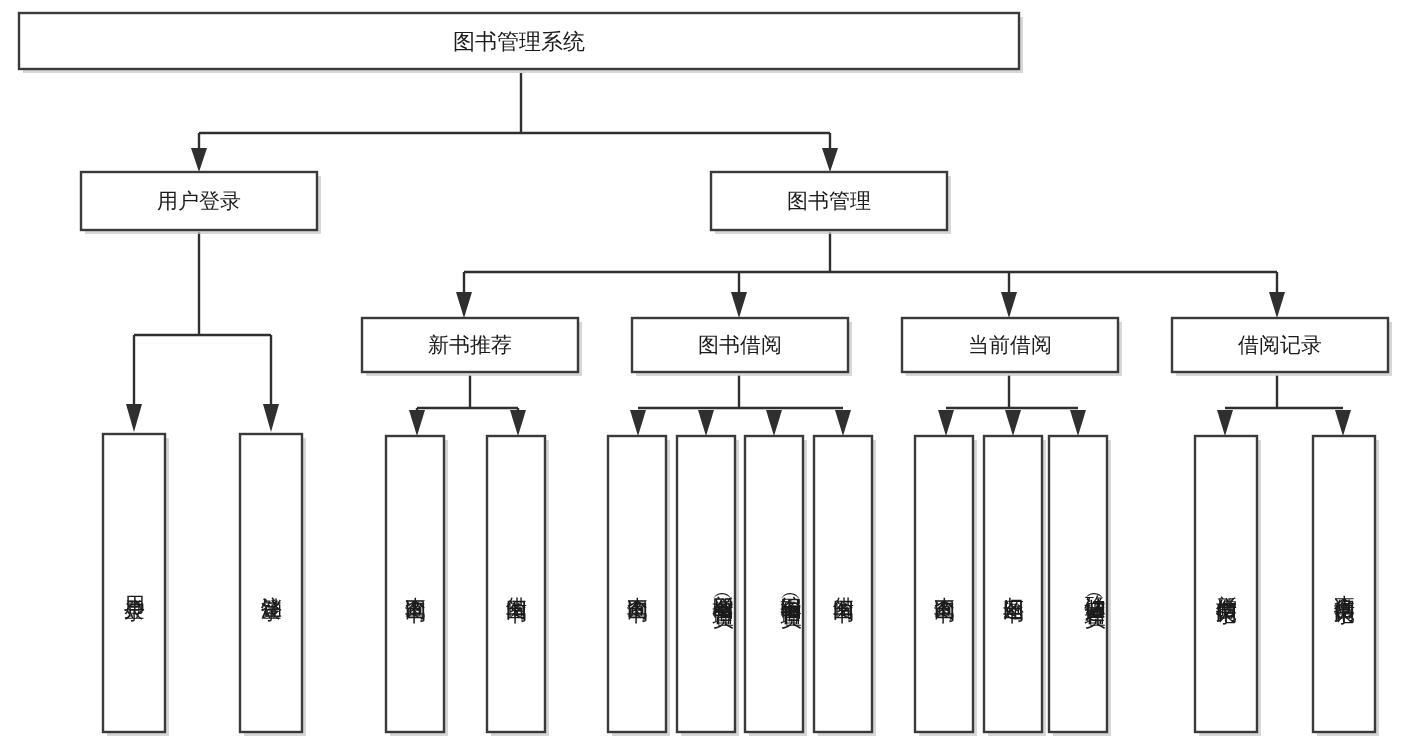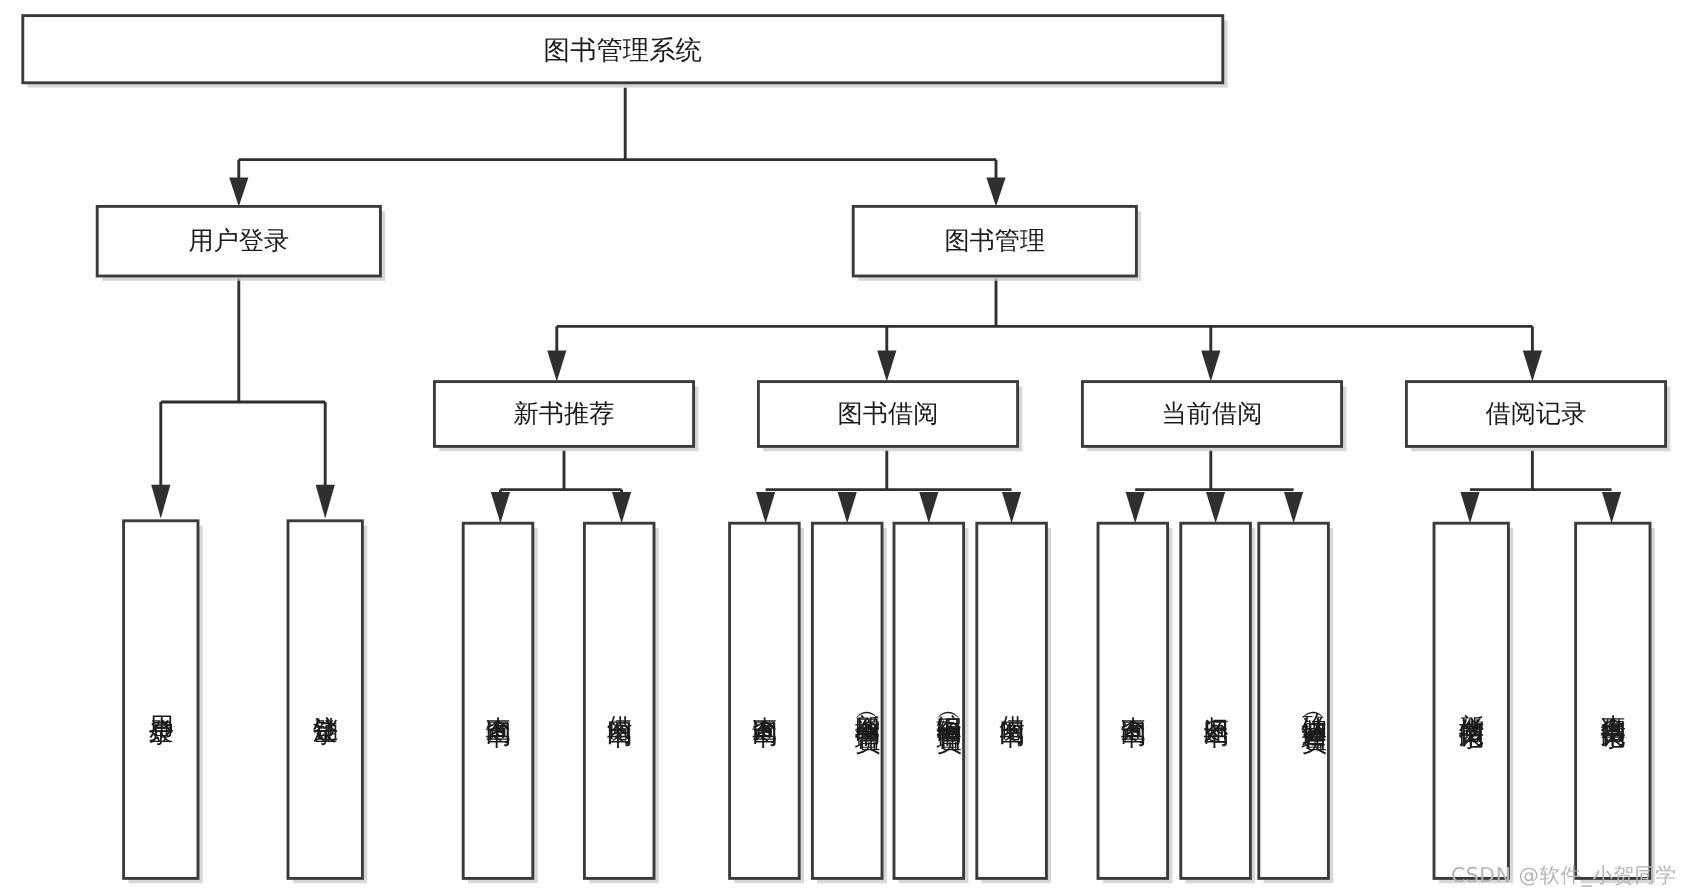--- a/index.html
+++ b/index.html
@@ -281,15 +281,14 @@
 
   <div class="leaf-label-v" style="left:1049px; top:436px; width:58px; height:296px;
        display:flex; align-items:flex-start; justify-content:center; padding-top:6px; box-sizing:border-box;">确认归还（管理员）</div>
 
   <div class="leaf-label-v" style="left:1195px; top:436px; width:62px; height:296px;
        display:flex; align-items:center; justify-content:center;">新增借阅记录</div>
 
   <div class="leaf-label-v" style="left:1313px; top:436px; width:62px; height:296px;
        display:flex; align-items:center; justify-content:center;">查询借阅记录</div>
 
-  <div class="watermark">CSDN @软件_小贺同学</div>
 
 </div>
 
 </body></html>

